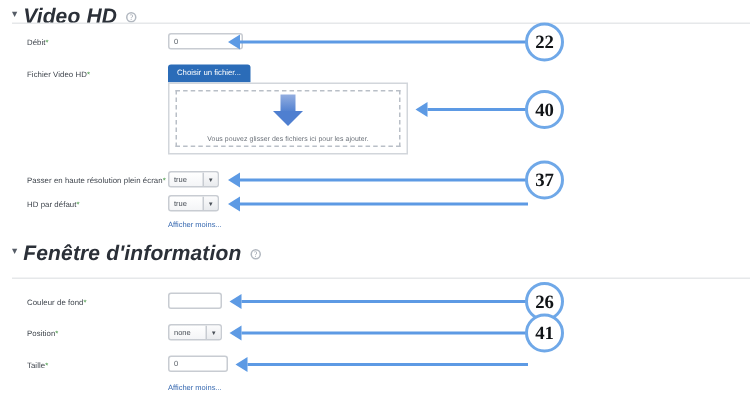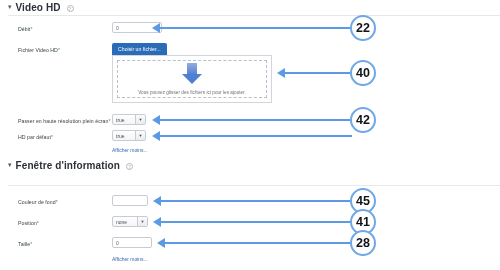--- a/index.html
+++ b/index.html
@@ -25,25 +25,26 @@
     left: 8px;
   }
   .caret {
     font-size: 7px;
     color: #555c66;
     line-height: 1;
     transform: translateY(-1px);
     display: inline-block;
   }
   .section-title {
-    font-size: 10px;
+    font-size: 14px;
     font-weight: bold;
     color: #2b3038;
     letter-spacing: 0.1px;
     white-space: nowrap;
+    font-style: italic;
   }
   .help-icon {
     width: 7px; height: 7px;
     border: 1px solid #b2b8c0;
     border-radius: 50%;
     color: #9aa1ab;
     font-size: 5.5px;
     line-height: 6px;
     text-align: center;
     font-family: "Liberation Serif", serif;
@@ -178,21 +179,21 @@
     width: 26px; height: 26px;
     border: 2px solid #6fa8e8;
     border-radius: 50%;
     background: #ffffff;
     color: #111417;
     font-size: 12.5px;
     font-weight: bold;
     display: flex;
     align-items: center;
     justify-content: center;
-    font-family: Liberation Sans, sans-serif;
+    font-family: Liberation Serif, serif;
   }
   .anno-line {
     position: absolute;
     height: 2px;
     background: #5d9ae4;
   }
   .anno-head {
     position: absolute;
     width: 0; height: 0;
     border-top: 5px solid transparent;
@@ -285,30 +286,29 @@
   <div class="anno-head" style="left:152px; top:23px;"></div>
   <div class="anno-line" style="left:160px; top:27px; width:192px;"></div>
   <div class="anno-circle" style="left:350px; top:15px;">22</div>
 
   <div class="anno-head" style="left:277px; top:68px;"></div>
   <div class="anno-line" style="left:285px; top:72px; width:67px;"></div>
   <div class="anno-circle" style="left:350px; top:60px;">40</div>
 
   <div class="anno-head" style="left:152px; top:115px;"></div>
   <div class="anno-line" style="left:160px; top:119px; width:192px;"></div>
-  <div class="anno-circle" style="left:350px; top:107px;">42</div>
+  <div class="anno-circle" style="left:350px; top:107px;">37</div>
 
   <div class="anno-head" style="left:152px; top:131px;"></div>
   <div class="anno-line" style="left:160px; top:135px; width:192px;"></div>
 
   <div class="anno-head" style="left:153px; top:196px;"></div>
   <div class="anno-line" style="left:161px; top:200px; width:191px;"></div>
-  <div class="anno-circle" style="left:350px; top:188px;">45</div>
+  <div class="anno-circle" style="left:350px; top:188px;">26</div>
 
   <div class="anno-head" style="left:153px; top:217px;"></div>
   <div class="anno-line" style="left:161px; top:221px; width:191px;"></div>
   <div class="anno-circle" style="left:350px; top:209px;">41</div>
 
   <div class="anno-head" style="left:157px; top:238px;"></div>
   <div class="anno-line" style="left:165px; top:242px; width:187px;"></div>
-  <div class="anno-circle" style="left:350px; top:230px;">28</div>
 
 </div>
 
 </body></html>

